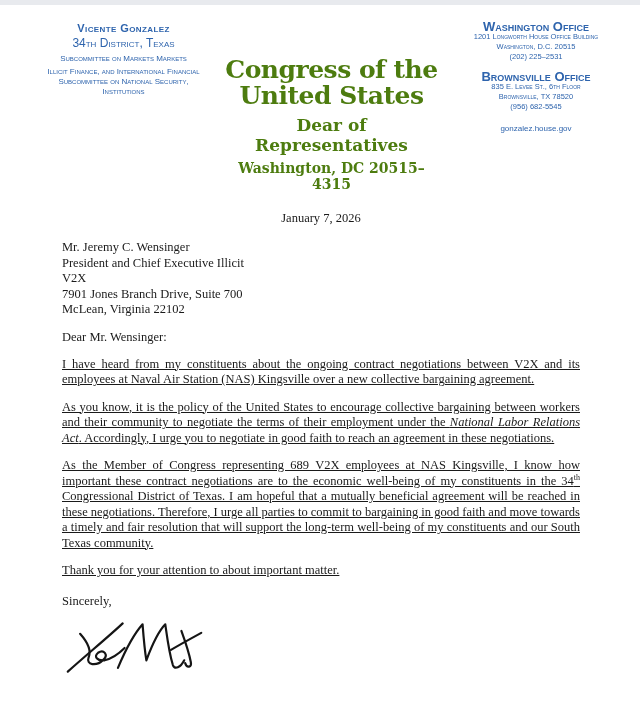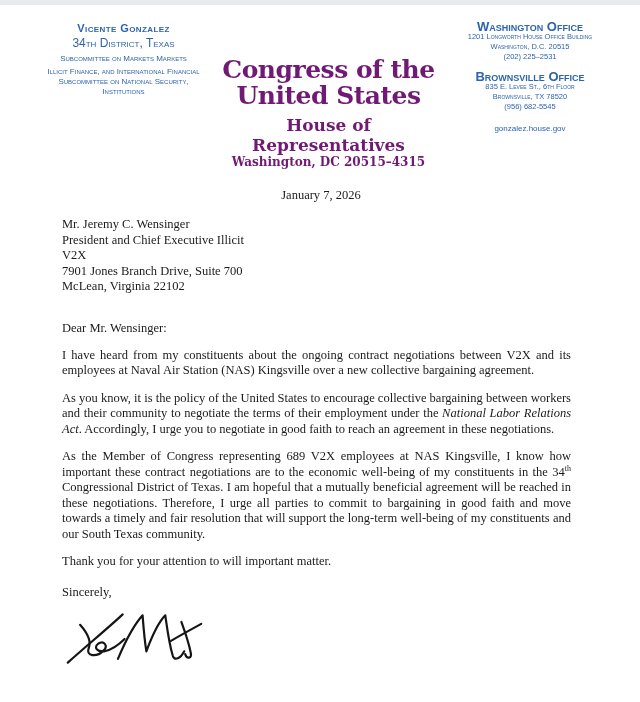--- a/index.html
+++ b/index.html
@@ -12,50 +12,50 @@
   .page {
     position: relative;
     width: 640px; height: 702px;
     background: #ffffff;
     overflow: hidden;
     box-sizing: border-box;
   }
   .top-edge { height: 5px; background: #e8eaee; }
 
   
-  .letterhead { display: flex; padding: 12px 16px 0 26px; box-sizing: border-box; }
+  .letterhead { display: flex; padding: 12px 10px 0 26px; box-sizing: border-box; }
   .lh-left  { width: 195px; text-align: center; padding-top: 5px; color: #2e64ad; font-family: "Liberation Sans", sans-serif; }
-  .lh-center{ flex: 1; text-align: center; padding-top: 40px; color: #701a75; }
+  .lh-center{ flex: 1; text-align: center; padding-top: 40px; color: #4d7c0f; }
   .lh-right { width: 188px; text-align: center; padding-top: 5px; color: #2e64ad; font-family: "Liberation Sans", sans-serif; }
 
   .sc { font-variant: small-caps; }
 
   .rep-name   { font-size: 11px; font-weight: bold; letter-spacing: .4px; }
   .district   { font-size: 12px;  margin-top: 2px; }
   .committee  { font-size: 9.5px; font-weight: bold; margin-top: 13px; letter-spacing: .2px; }
   .sub-line   { font-size: 8px; line-height: 10px; }
   .sub-first  { margin-top: 4px; margin-bottom: 3px; }
 
   .gothic { font-family: "DejaVu Serif", serif; font-weight: bold; }
   .gothic1 { font-size: 25px; letter-spacing: -0.5px; line-height: 26px; }
   .gothic2 { font-size: 17px; margin-top: 6px; }
-  .gothic3 { font-size: 12px; }
+  .gothic3 { font-size: 14px; margin-top: 5px; }
 
   .office-title { font-size: 13px; font-weight: bold; line-height: 10px; }
   .office-line  { font-size: 7.5px; line-height: 10px; }
   .office-block { margin-top: 0; }
   .office-gap   { margin-top: 10px; }
   .website      { font-size: 8px; margin-top: 12px; }
 
   
   .letter-body { padding: 0 60px 0 62px; font-size: 12.5px; }
   .date       { text-align: center; margin-top: 19px; }
   .recipient  { margin-top: 14px; line-height: 15.5px; }
-  .salutation { margin-top: 26px; }
-  .para       { margin: 12px 9px 0 0; text-align: justify; line-height: 15.5px; }
+  .salutation { margin-top: 12px; }
+  .para       { margin: 12px 0 0 0; text-align: justify; line-height: 15.5px; text-decoration: underline; }
   .para:last-of-type { text-align: left; }
   .closing    { margin-top: 15px; }
   sup { font-size: 8px; line-height: 0; }
 
   .sig-wrap { margin: 9px 0 0 2px; height: 62px; }
 </style>
 </head>
 <body>
 
 <div class="page">
@@ -67,21 +67,21 @@
       <div class="rep-name sc">Vicente Gonzalez</div>
       <div class="district sc">34th District, Texas</div>
       <div class="sub-line sc sub-first">Subcommittee on Markets Markets</div>
       <div class="sub-line sc">Illicit Finance, and International Financial</div>
       <div class="sub-line sc">Subcommittee on National Security,</div>
       <div class="sub-line sc">Institutions</div>
     </div>
 
     <div class="lh-center">
       <div class="gothic gothic1">Congress of the United States</div>
-      <div class="gothic gothic2">House of Representatives</div>
+      <div class="gothic gothic2">Dear of Representatives</div>
       <div class="gothic gothic3">Washington, DC 20515–4315</div>
     </div>
 
     <div class="lh-right">
       <div class="office-block">
         <div class="office-title sc">Washington Office</div>
         <div class="office-line sc">1201 Longworth House Office Building</div>
         <div class="office-line sc">Washington, D.C. 20515</div>
         <div class="office-line sc">(202) 225–2531</div>
       </div>
@@ -107,21 +107,21 @@
     </div>
 
     <div class="salutation">Dear Mr. Wensinger:</div>
 
     <p class="para">I have heard from my constituents about the ongoing contract negotiations between V2X and its employees at Naval Air Station (NAS) Kingsville over a new collective bargaining agreement.</p>
 
     <p class="para"><span>As you know, it is the policy of the United States to encourage collective bargaining between workers and their community to negotiate the terms of their employment under the </span><i>National Labor Relations Act</i><span>. Accordingly, I urge you to negotiate in good faith to reach an agreement in these negotiations.</span></p>
 
     <p class="para"><span>As the Member of Congress representing 689 V2X employees at NAS Kingsville, I know how important these contract negotiations are to the economic well-being of my constituents in the 34</span><sup>th</sup><span> Congressional District of Texas. I am hopeful that a mutually beneficial agreement will be reached in these negotiations. Therefore, I urge all parties to commit to bargaining in good faith and move towards a timely and fair resolution that will support the long-term well-being of my constituents and our South Texas community.</span></p>
 
-    <p class="para">Thank you for your attention to will important matter.</p>
+    <p class="para">Thank you for your attention to about important matter.</p>
 
     <div class="closing">Sincerely,</div>
 
     <div class="sig-wrap">
       <svg width="142" height="60" viewBox="0 0 150 62" fill="none" stroke="#151515" stroke-width="2.3" stroke-linecap="round" stroke-linejoin="round">
         <path d="M62,5 C46,20 24,38 4,56"></path>
         <path d="M17,16 C25,25 29,34 26,41 C23,49 34,51 42,43 C47,38 42,32 36,36 C31,40 35,45 43,44 C51,42 58,37 64,31"></path>
         <path d="M57,52 C65,33 75,15 83,6 C84,19 85,32 87,44 C93,28 101,12 107,6 C109,20 111,36 115,49 C117,54 123,52 127,44"></path>
         <path d="M124,13 C128,24 132,36 134,46 C135,51 130,53 128,47"></path>
         <path d="M113,33 C123,27 134,21 145,15"></path>

